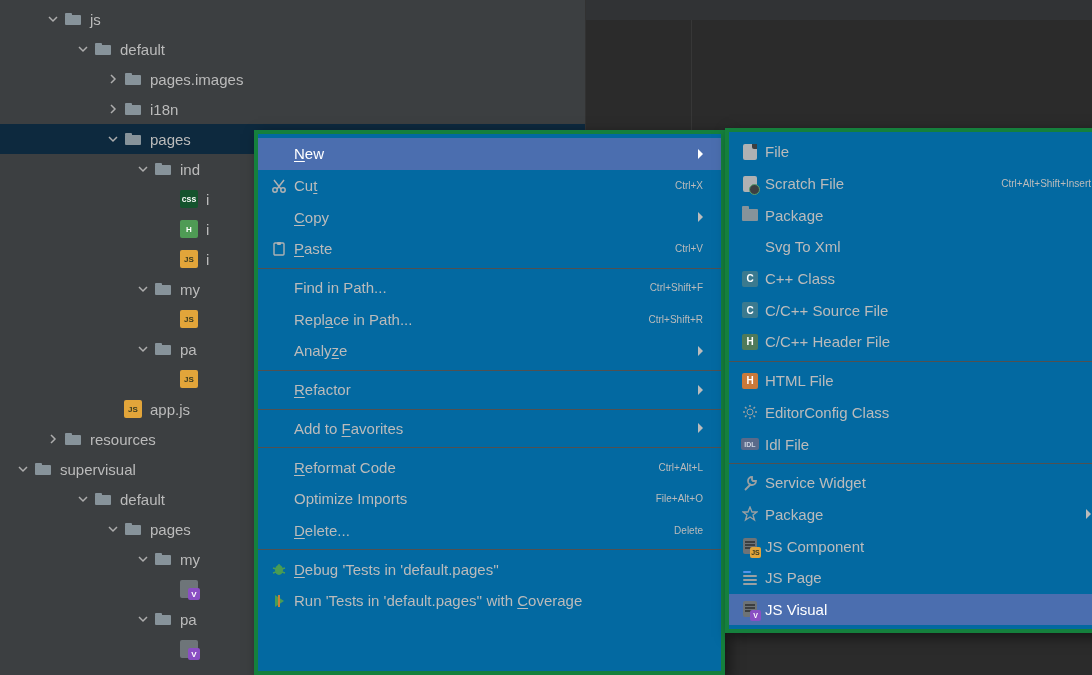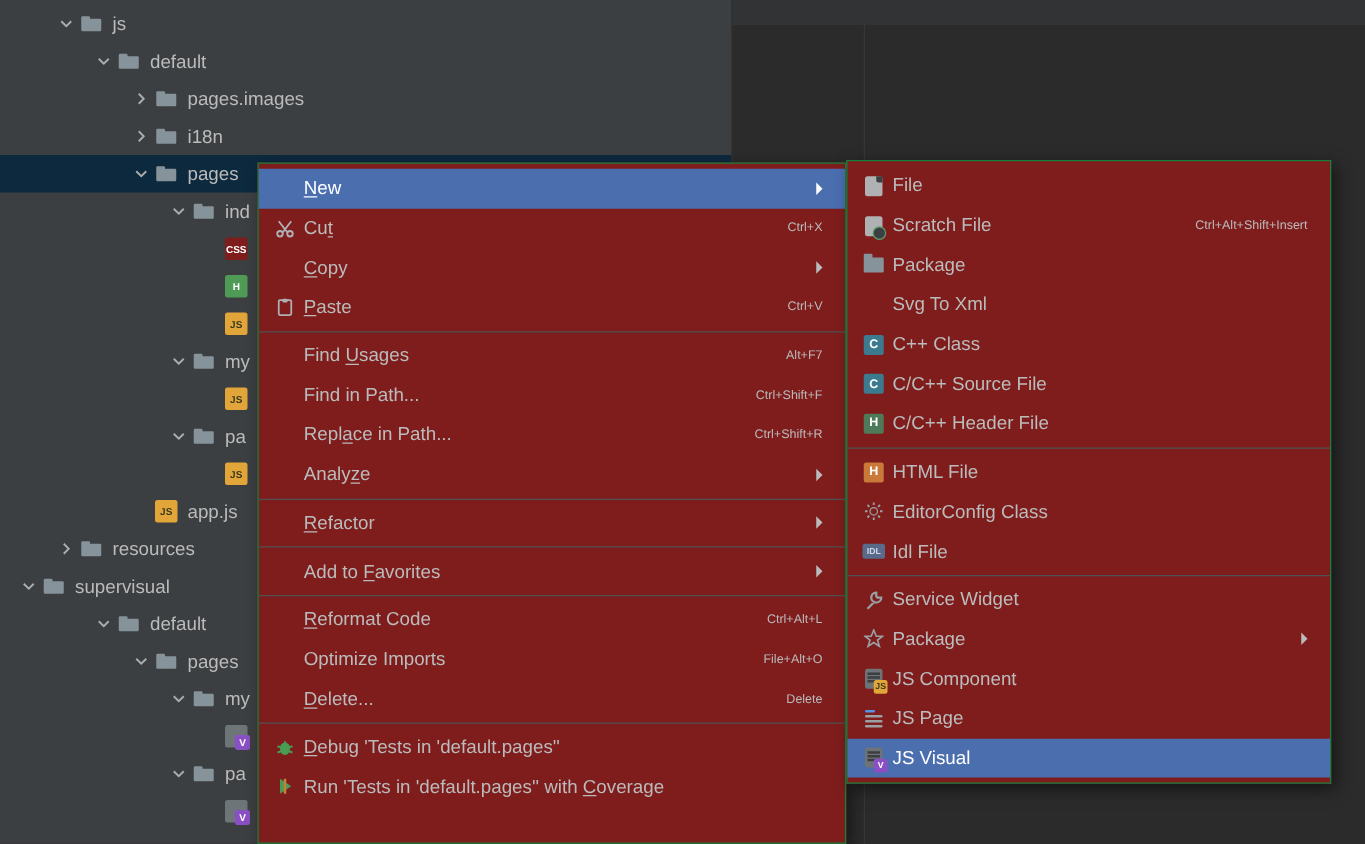--- a/index.html
+++ b/index.html
@@ -51,21 +51,21 @@
   }
   .folder-icon rect { fill:#87939a; }
   .folder-icon .tab { fill:#87939a; }
   .label { color: #bbbbbb; }
   .file-badge {
     width:18px;height:18px;border-radius:2px;
     display:inline-flex;align-items:center;justify-content:center;
     font-size:8px;font-weight:bold;color:#fff;margin-right:8px;flex-shrink:0;
   }
   .badge-js { background:#e2a53a; color:#3b3b20;}
-  .badge-css { background:#7f1d1d; }
+  .badge-css { background:#14532d;font-family:Liberation Mono, monospace; }
   .badge-h { background:#4f9b55; color:#fff;}
   .badge-v {
     width:18px;height:18px;display:inline-flex;align-items:flex-end;justify-content:flex-end;
     margin-right:8px;position:relative;flex-shrink:0;
   }
   .badge-v .doc { position:absolute;inset:0;background:#6e7579;border-radius:2px;}
   .badge-v .v { position:absolute;right:-2px;bottom:-2px;width:12px;height:12px;background:#8a4fc3;border-radius:2px;font-size:8px;color:#fff;display:flex;align-items:center;justify-content:center;font-weight:bold;}
   .editor {
     position:absolute; left:585px; top:0; right:0; bottom:0;
     background:#2b2b2b;
@@ -73,24 +73,25 @@
   }
   .editor::before{
     content:"";position:absolute;left:105px;top:0;bottom:0;width:1px;background:#373737;
   }
   .editor-top {
     position:absolute;left:0;right:0;top:0;height:20px;background:#313335;
   }
   
   .menu {
     position: absolute;
-    background: #7f1d1d;
-    border: 1px solid #15803d;
+    background: #0369a1;
+    border: 4px solid #15803d;
     box-shadow: 4px 4px 12px rgba(0,0,0,0.5);
     padding: 4px 0;
+    margin-left: 48px;
   }
   .menu1 { left: 206px; top: 130px; width: 471px; height:545px;}
   .menu2 { left: 677px; top: 128px; width: 388px; }
   .menu-row {
     display: flex;
     align-items: center;
     height: 31.7px;
     padding: 0 18px 0 10px;
     color: #bbbbbb;
     position:relative;
@@ -451,26 +452,20 @@
           <rect x="6" y="1" width="4" height="3" rx="1" fill="#afb1b3"></rect>
         </svg>
       </span>
       <span class="mi-label"><u>P</u>aste</span>
       <span class="mi-short">Ctrl+V</span>
 
     </div>
     <div class="menu-sep"></div>
     <div class="menu-row">
       <span class="mi-icon"></span>
-      <span class="mi-label">Find <u>U</u>sages</span>
-      <span class="mi-short">Alt+F7</span>
-
-    </div>
-    <div class="menu-row">
-      <span class="mi-icon"></span>
       <span class="mi-label">Find in Path...</span>
       <span class="mi-short">Ctrl+Shift+F</span>
 
     </div>
     <div class="menu-row">
       <span class="mi-icon"></span>
       <span class="mi-label">Repl<u>a</u>ce in Path...</span>
       <span class="mi-short">Ctrl+Shift+R</span>
 
     </div>

